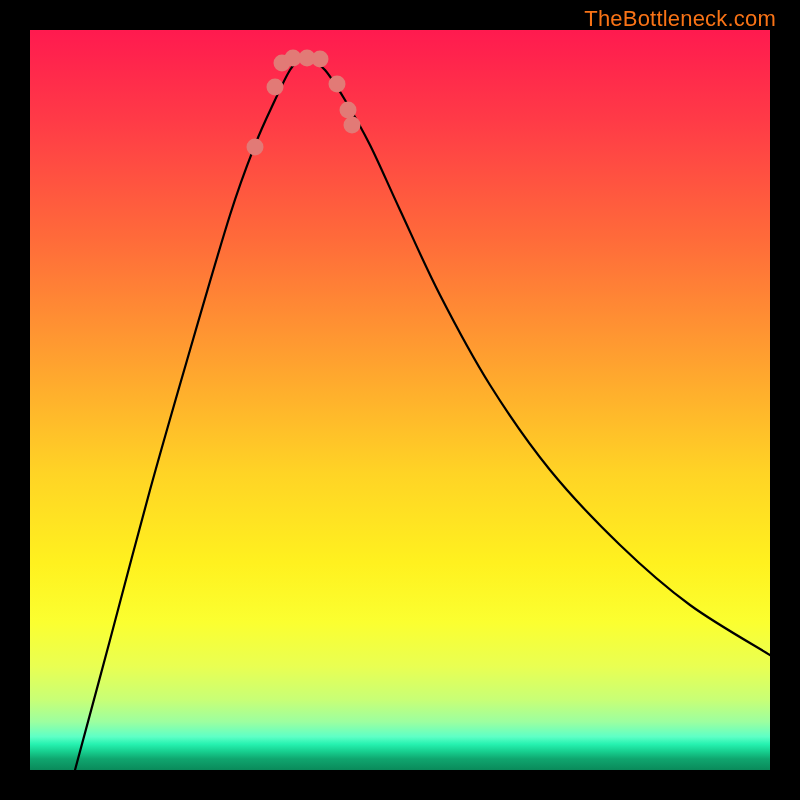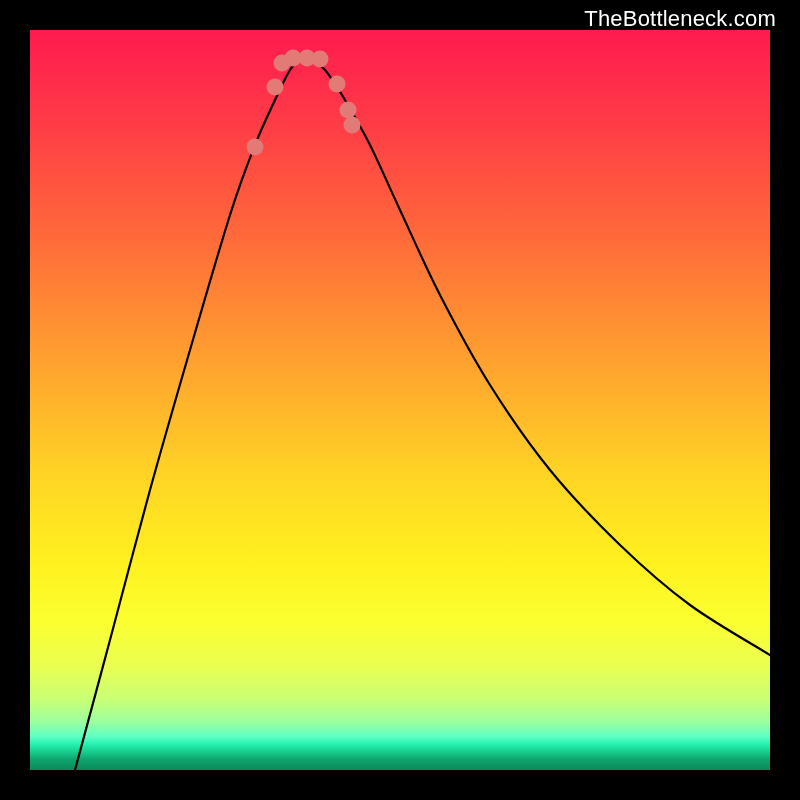--- a/index.html
+++ b/index.html
@@ -20,21 +20,21 @@
     background: #000;
   }
   .gradient {
     position: absolute;
     inset: 0;
   }
   .source-label {
     position: absolute;
     top: 6px;
     right: 24px;
-    color: #ffffff;
+    color: #f97316;
     font-size: 22px;
     font-weight: 500;
     letter-spacing: 0.2px;
   }
   svg.plot {
     position: absolute;
     inset: 0;
   }
 </style>
 </head>

